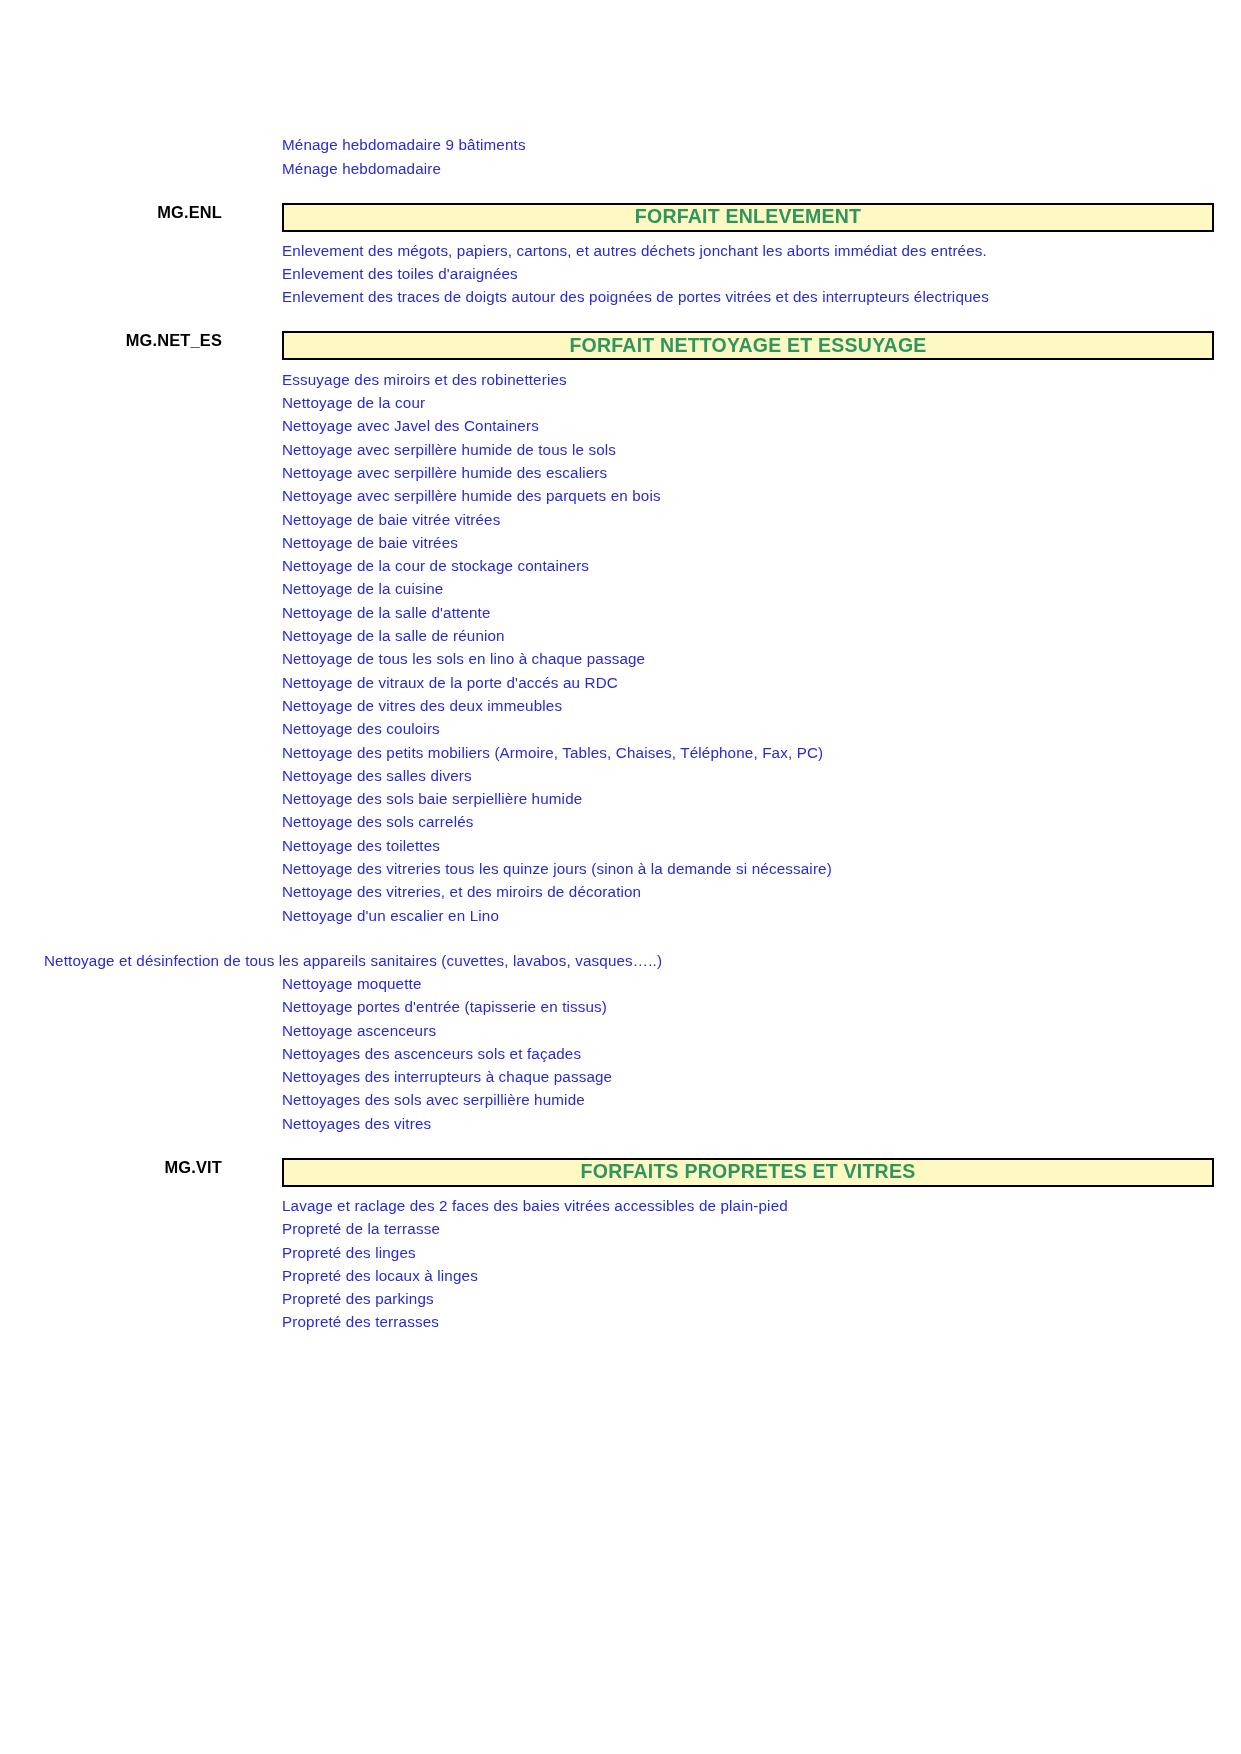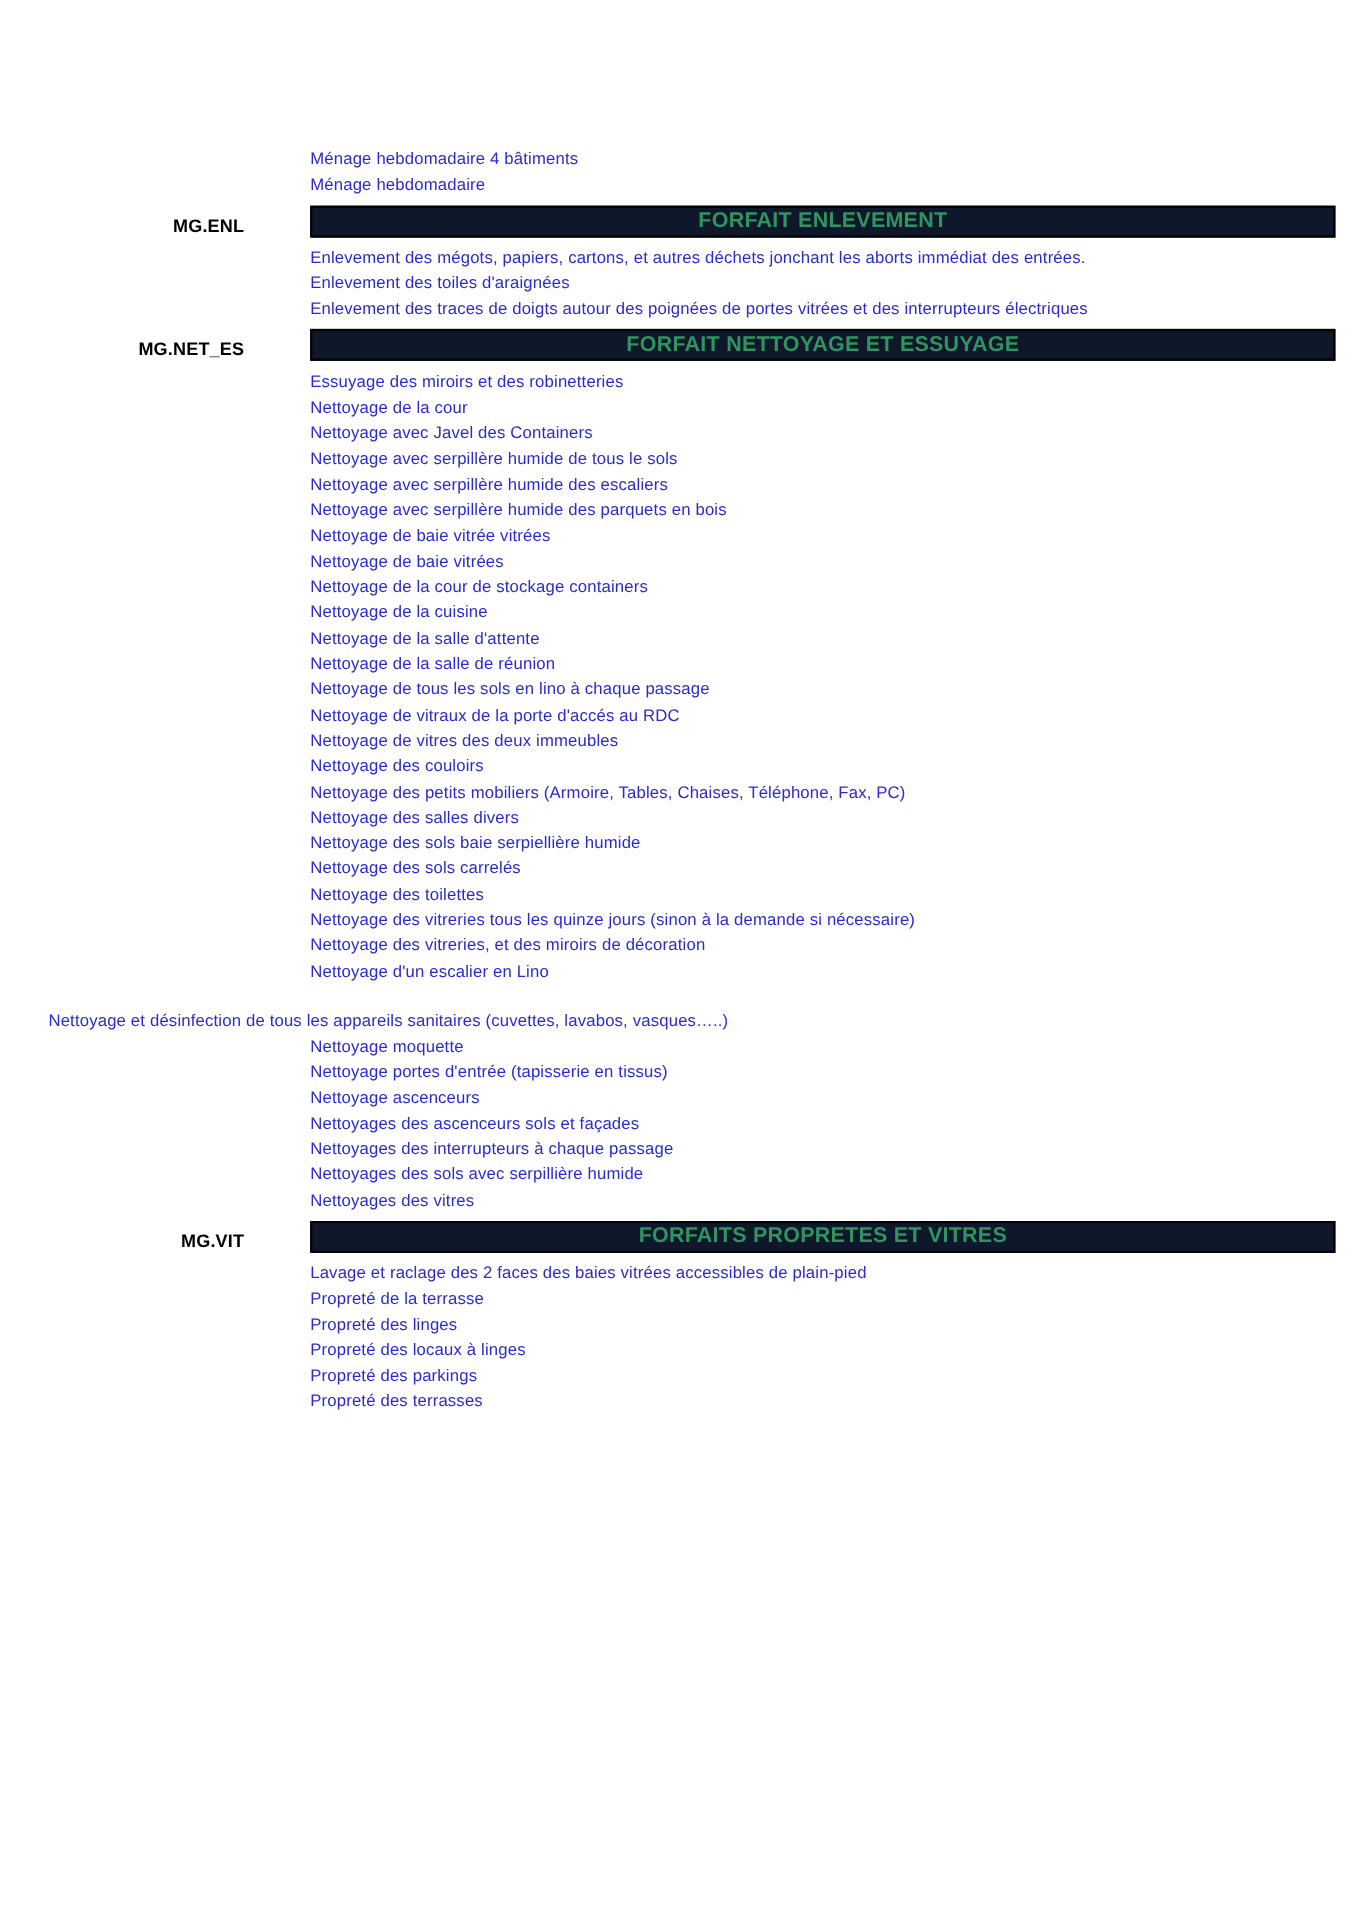--- a/index.html
+++ b/index.html
@@ -54,42 +54,42 @@
 
   .item.spacer-before {
     padding-top: 28px;
     margin-left: 44px;
   }
 
   
   .banner-row {
     position: relative;
     display: flex;
-    align-items: flex-end;
-    margin-top: 10px;
+    align-items: flex-start;
+    margin-top: 26px;
     margin-bottom: 4px;
   }
 
   .code {
     width: 282px;
     box-sizing: border-box;
     padding-right: 60px;
     text-align: right;
     font-size: 16.4px;
     font-weight: bold;
     color: #000000;
     letter-spacing: 0.01em;
     flex: 0 0 282px;
   }
 
   .banner {
     flex: 1 1 auto;
     margin-right: 27px;
     border: 2.4px solid #000000;
-    background: #0f172a;
+    background: #fef9c3;
     height: 29px;
     display: flex;
     align-items: center;
     justify-content: center;
     box-sizing: border-box;
   }
 
   .banner-title {
     color: #2e9460;
     font-size: 19.5px;
@@ -98,21 +98,21 @@
     text-align: center;
     line-height: 1;
   }
 </style>
 </head>
 <body>
 
 <div class="page">
   <div class="doc" id="doc-root">
       <ul class="items">
-        <li class="item">Ménage  hebdomadaire 4 bâtiments</li>
+        <li class="item">Ménage  hebdomadaire 9 bâtiments</li>
         <li class="item">Ménage hebdomadaire</li>
       </ul>
       <div class="banner-row">
         <div class="code">MG.ENL</div>
         <div class="banner">
           <div class="banner-title">FORFAIT ENLEVEMENT</div>
         </div>
       </div>
       <ul class="items">
         <li class="item">Enlevement des mégots, papiers, cartons, et autres déchets jonchant les aborts immédiat des entrées.</li>

